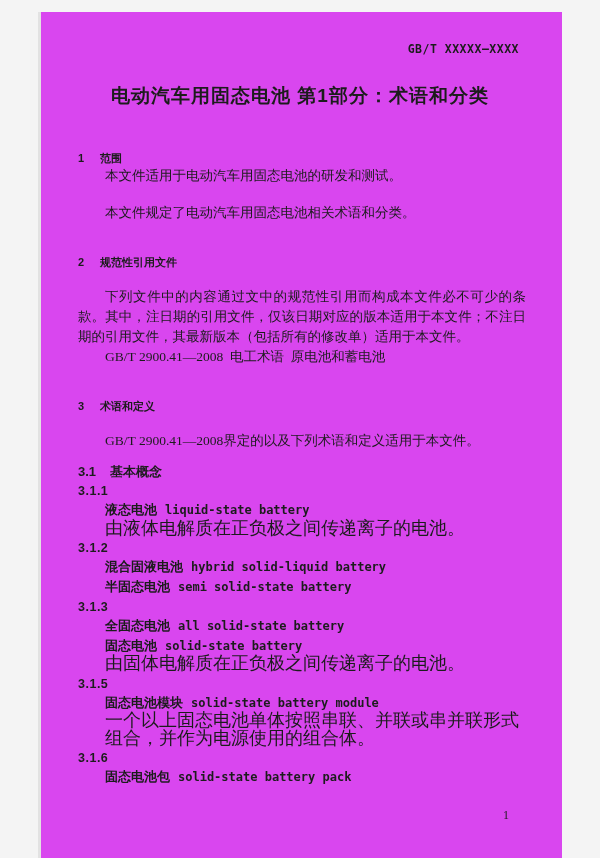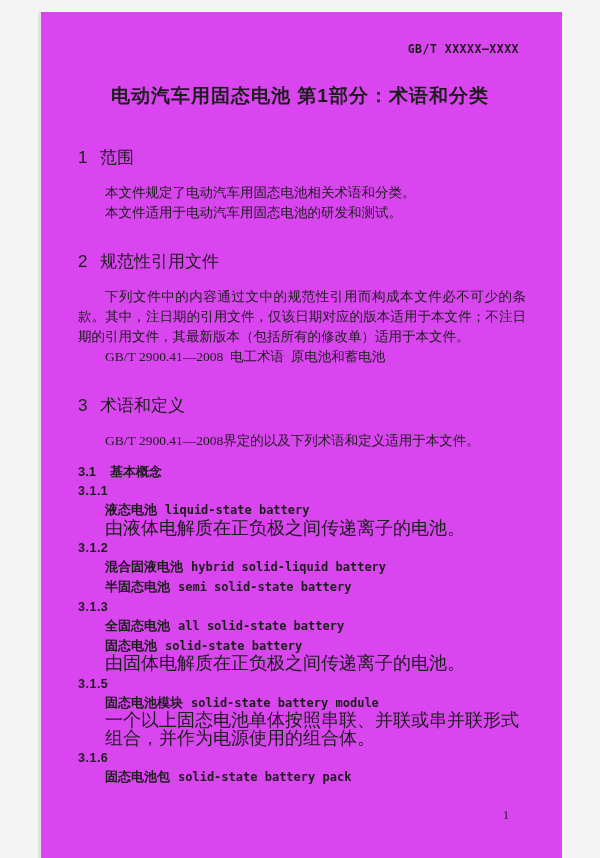--- a/index.html
+++ b/index.html
@@ -27,21 +27,21 @@
   .doc-title {
     margin-top:27px;
     text-align:center;
     font-family:"Liberation Sans","DejaVu Sans",sans-serif;
     font-size:19px; font-weight:bold; letter-spacing:1px;
   }
 
   .section-heading {
     margin:0 0 0 40px;
     font-family:"Liberation Sans","DejaVu Sans",sans-serif;
-    font-size:17px; font-weight:normal;
+    font-size:11px; font-weight:bold;
     line-height:16px;
   }
   .section-heading .sec-num { display:inline-block; min-width:10px; margin-right:12px; }
   .sh1 { margin-top:41px; }
   .sh2 { margin-top:31px; }
   .sh3 { margin-top:31px; }
 
   .body-para {
     margin:0 36px 0 40px;
     font-size:13.5px;
@@ -100,22 +100,22 @@
   <div class="edge-left"></div>
   <div class="edge-bottom"></div>
 
   <div class="page-header">GB/T XXXXX—XXXX</div>
 
   <h1 class="doc-title">电动汽车用固态电池 第1部分：术语和分类</h1>
 
   <h2 class="section-heading sh1">
     <span class="sec-num">1</span><span>范围</span>
   </h2>
+  <p class="body-para">本文件适用于电动汽车用固态电池的研发和测试。</p>
   <p class="body-para mt-first">本文件规定了电动汽车用固态电池相关术语和分类。</p>
-  <p class="body-para">本文件适用于电动汽车用固态电池的研发和测试。</p>
 
   <h2 class="section-heading sh2">
     <span class="sec-num">2</span><span>规范性引用文件</span>
   </h2>
   <p class="body-para mt-first">下列文件中的内容通过文中的规范性引用而构成本文件必不可少的条款。其中，注日期的引用文件，仅该日期对应的版本适用于本文件；不注日期的引用文件，其最新版本（包括所有的修改单）适用于本文件。</p>
   <p class="body-para ref-line">GB/T 2900.41—2008  电工术语  原电池和蓄电池</p>
 
   <h2 class="section-heading sh3">
     <span class="sec-num">3</span><span>术语和定义</span>
   </h2>

